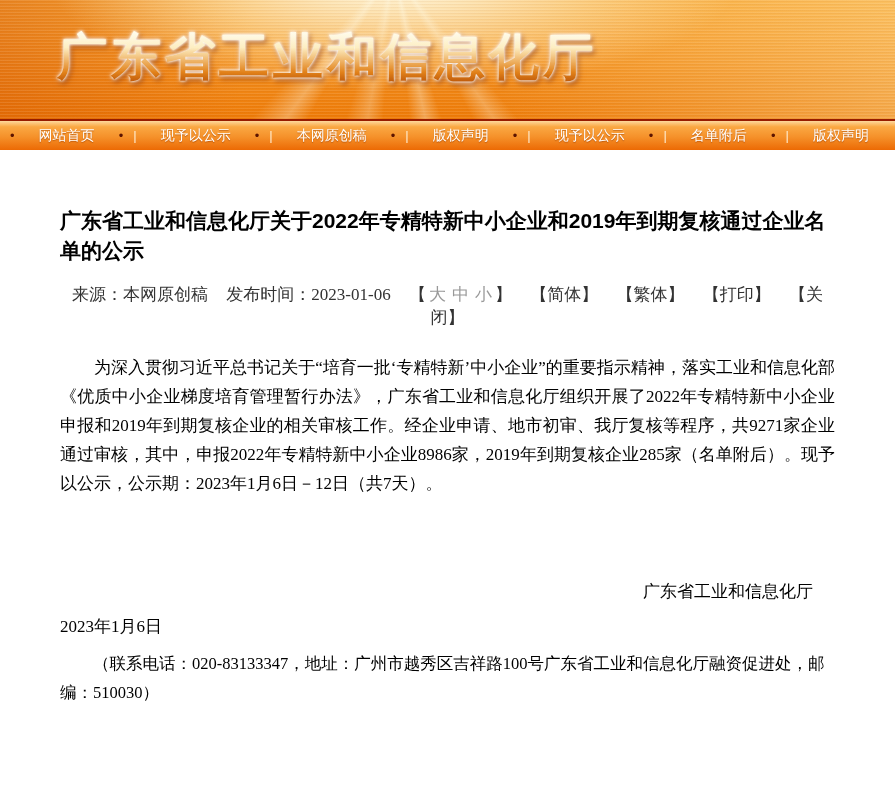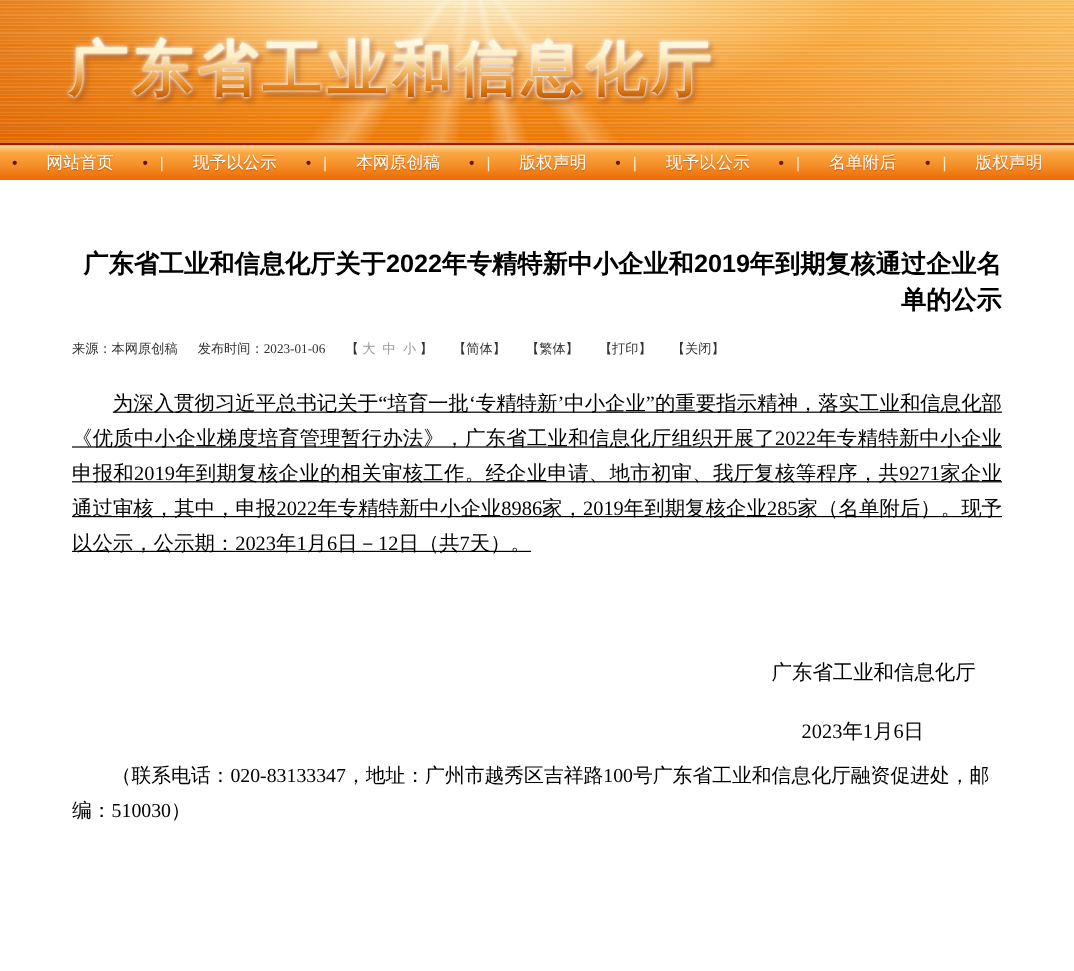--- a/index.html
+++ b/index.html
@@ -102,45 +102,44 @@
     margin-left: 10px;
   }
   .nav-sep { display: flex; align-items: center; }
 
   
   .content {
     padding: 0 60px;
   }
   .article-title {
     margin-top: 56px;
-    text-align: right;
+    text-align: left;
     font-size: 21px;
     font-weight: bold;
     color: #000000;
     line-height: 30px;
     font-family: "Liberation Sans", sans-serif;
   }
   .meta {
     margin-top: 17px;
-    text-align: left;
-    font-size: 11px;
+    text-align: center;
+    font-size: 17px;
     color: #333333;
     font-family: "Liberation Serif", serif;
   }
   .meta .gap { margin-left: 14px; }
   .meta .sz { color: #999999; margin: 0 3px; cursor: pointer; }
   .meta .tool { color: #333333; text-decoration: none; margin-left: 14px; cursor: pointer; }
 
   .article-body {
     margin-top: 24px;
     font-family: "Liberation Serif", serif;
     font-size: 17px;
     color: #000000;
     line-height: 29px;
-    text-decoration: underline;
   }
   .article-body p {
     text-indent: 2em;
     margin-bottom: 14px;
     text-align: justify;
   }
   .attachment {
     margin-top: 26px;
     font-family: "Liberation Serif", serif;
     font-size: 17px;
@@ -152,22 +151,22 @@
   .signature {
     margin-top: 79px;
     text-align: right;
     padding-right: 22px;
     font-family: "Liberation Serif", serif;
     font-size: 17px;
     line-height: 29px;
     color: #000000;
   }
   .sign-date {
-    margin-top: 20px;
-    text-align: right;
+    margin-top: 6px;
+    text-align: left;
     padding-right: 65px;
     font-family: "Liberation Serif", serif;
     font-size: 17px;
     line-height: 29px;
     color: #000000;
   }
   .contact {
     margin-top: 8px;
     font-family: "Liberation Serif", serif;
     font-size: 16.5px;

